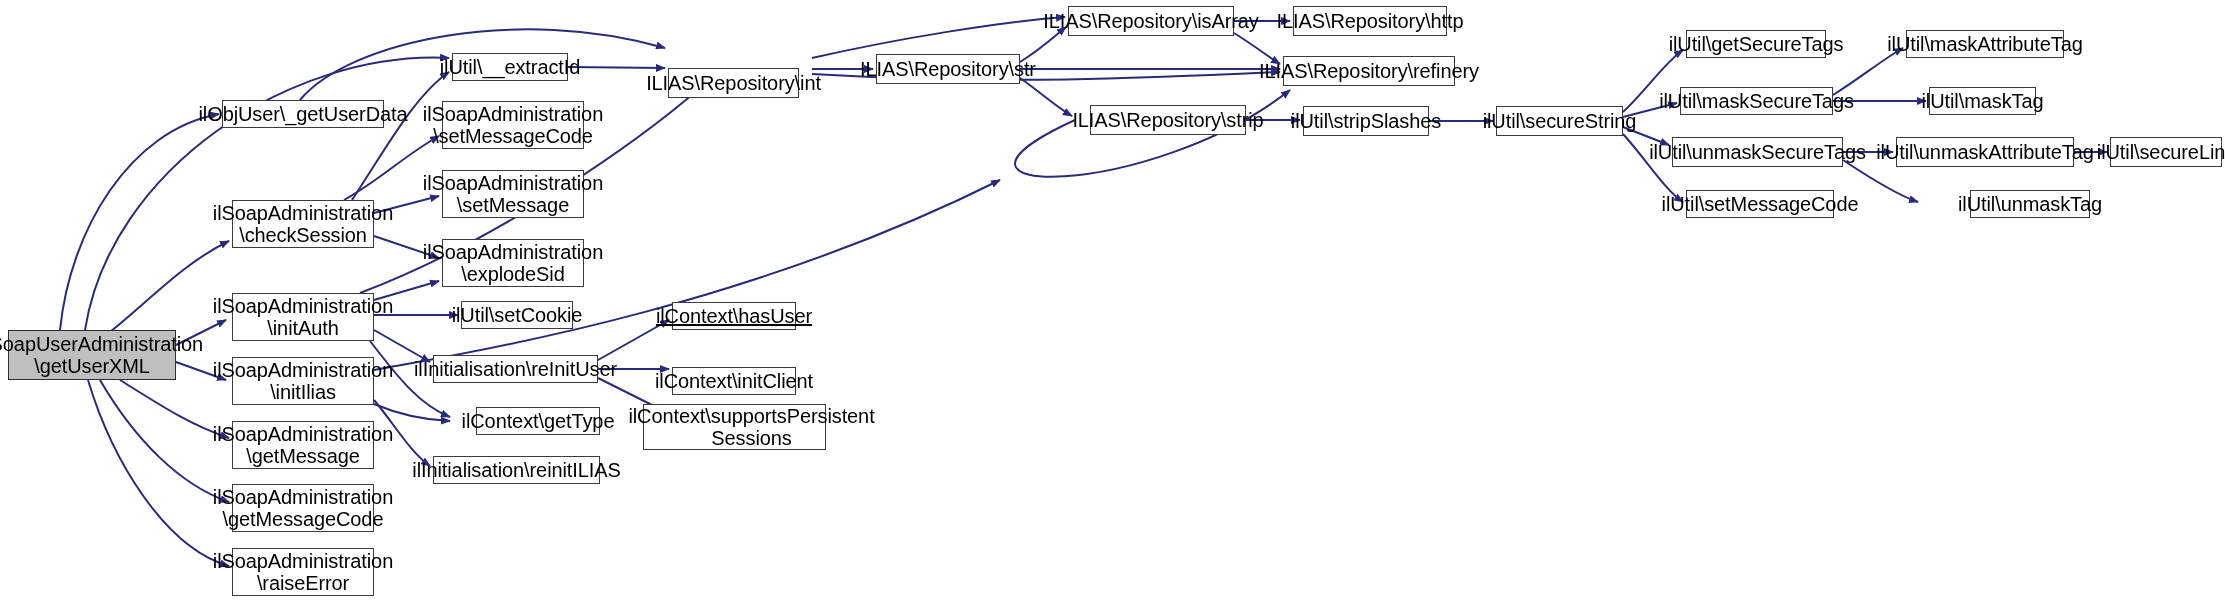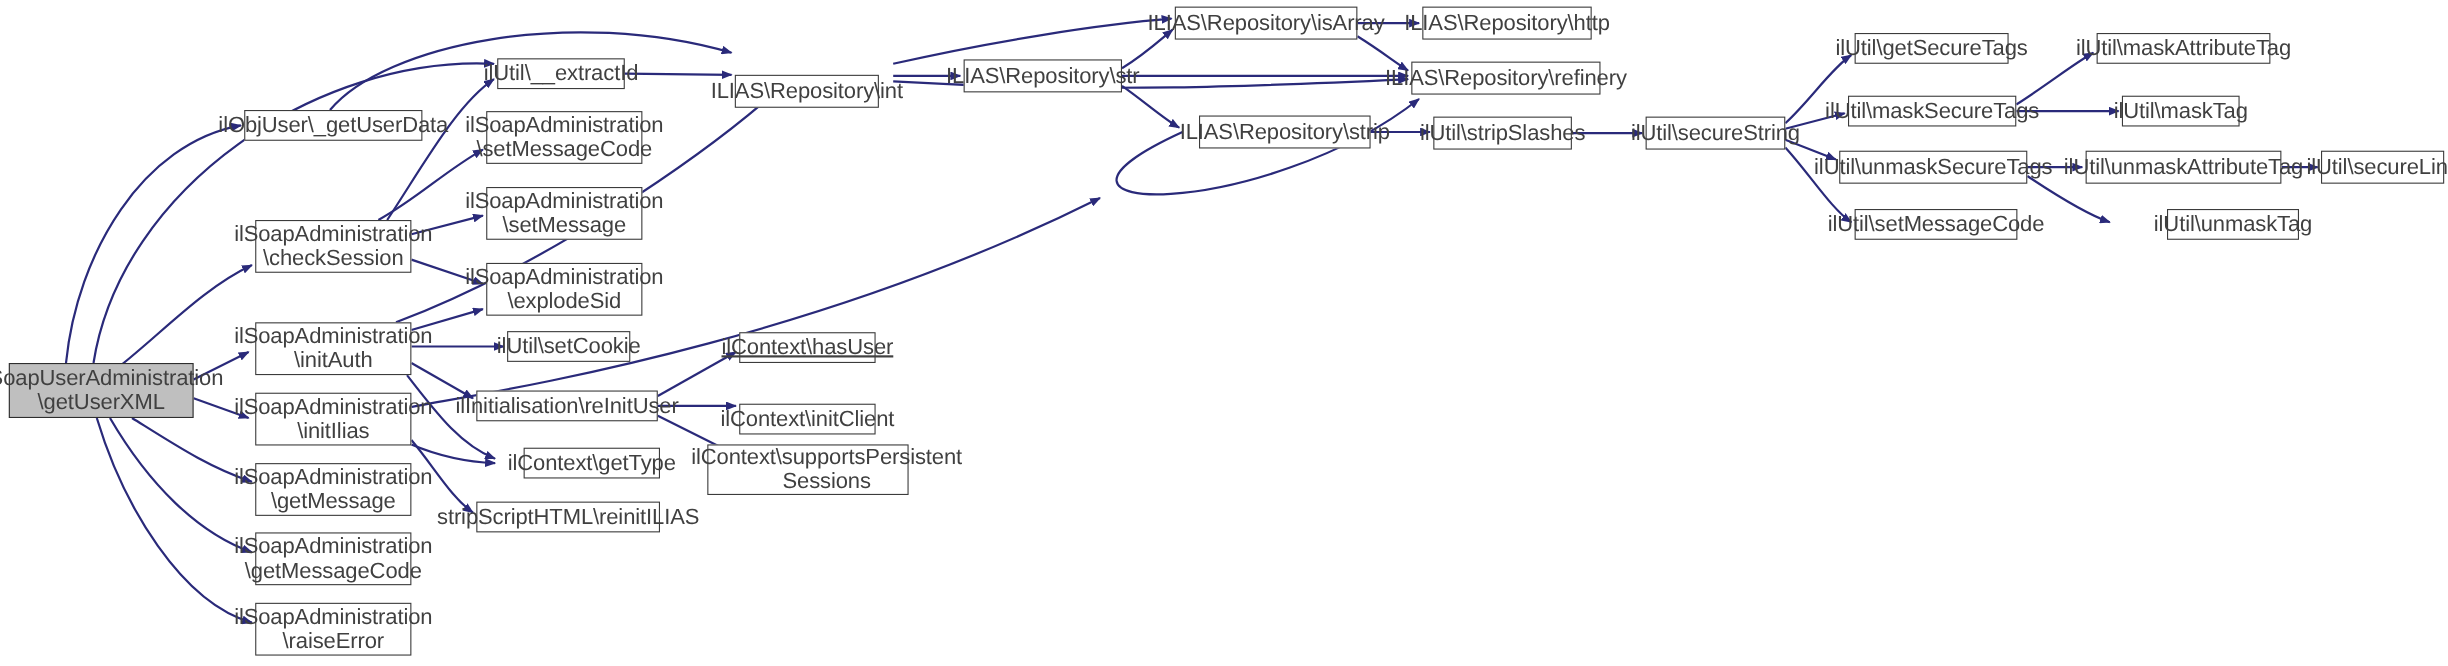--- a/index.html
+++ b/index.html
@@ -23,21 +23,21 @@
     top: 0;
     width: 2225px;
     height: 605px;
     pointer-events: none;
   }
   .node {
     position: absolute;
     box-sizing: border-box;
     border: 1.6px solid #3b3b3b;
     background: #ffffff;
-    color: #404040;
+    color: #000000;
     font-size: 20px;
     line-height: 1.12;
     text-align: center;
     display: flex;
     align-items: center;
     justify-content: center;
     white-space: pre-line;
     letter-spacing: -0.1px;
     z-index: 5;
   }
@@ -123,21 +123,21 @@
       <div class="node" style="left: 452px; top: 53px; width: 116px; height: 28px;">ilUtil\__extractId</div>
       <div class="node" style="left: 442px; top: 101px; width: 142px; height: 48px;">ilSoapAdministration
 \setMessageCode</div>
       <div class="node" style="left: 442px; top: 170px; width: 142px; height: 48px;">ilSoapAdministration
 \setMessage</div>
       <div class="node" style="left: 442px; top: 239px; width: 142px; height: 48px;">ilSoapAdministration
 \explodeSid</div>
       <div class="node" style="left: 461px; top: 301px; width: 112px; height: 28px;">ilUtil\setCookie</div>
       <div class="node" style="left: 433px; top: 355px; width: 165px; height: 28px;">ilInitialisation\reInitUser</div>
       <div class="node" style="left: 453px; top: 407px; width: 124px; height: 28px; margin-left: 23px;">ilContext\getType</div>
-      <div class="node" style="left: 433px; top: 456px; width: 167px; height: 28px;">stripScriptHTML\reinitILIAS</div>
+      <div class="node" style="left: 433px; top: 456px; width: 167px; height: 28px;">ilInitialisation\reinitILIAS</div>
       <div class="node" style="left: 672px; top: 302px; width: 124px; height: 28px; text-decoration: underline;">ilContext\hasUser</div>
       <div class="node" style="left: 672px; top: 355px; width: 124px; height: 28px; margin-top: 12px;">ilContext\initClient</div>
       <div class="node" style="left: 643px; top: 404px; width: 183px; height: 46px; padding-left: 34px;">ilContext\supportsPersistent
 Sessions</div>
       <div class="node" style="left: 668px; top: 68px; width: 131px; height: 30px;">ILIAS\Repository\int</div>
       <div class="node" style="left: 876px; top: 54px; width: 144px; height: 30px;">ILIAS\Repository\str</div>
       <div class="node" style="left: 1068px; top: 6px; width: 166px; height: 30px;">ILIAS\Repository\isArray</div>
       <div class="node" style="left: 1293px; top: 6px; width: 154px; height: 30px;">ILIAS\Repository\http</div>
       <div class="node" style="left: 1283px; top: 56px; width: 172px; height: 30px;">ILIAS\Repository\refinery</div>
       <div class="node" style="left: 1090px; top: 105px; width: 156px; height: 30px;">ILIAS\Repository\strip</div>

